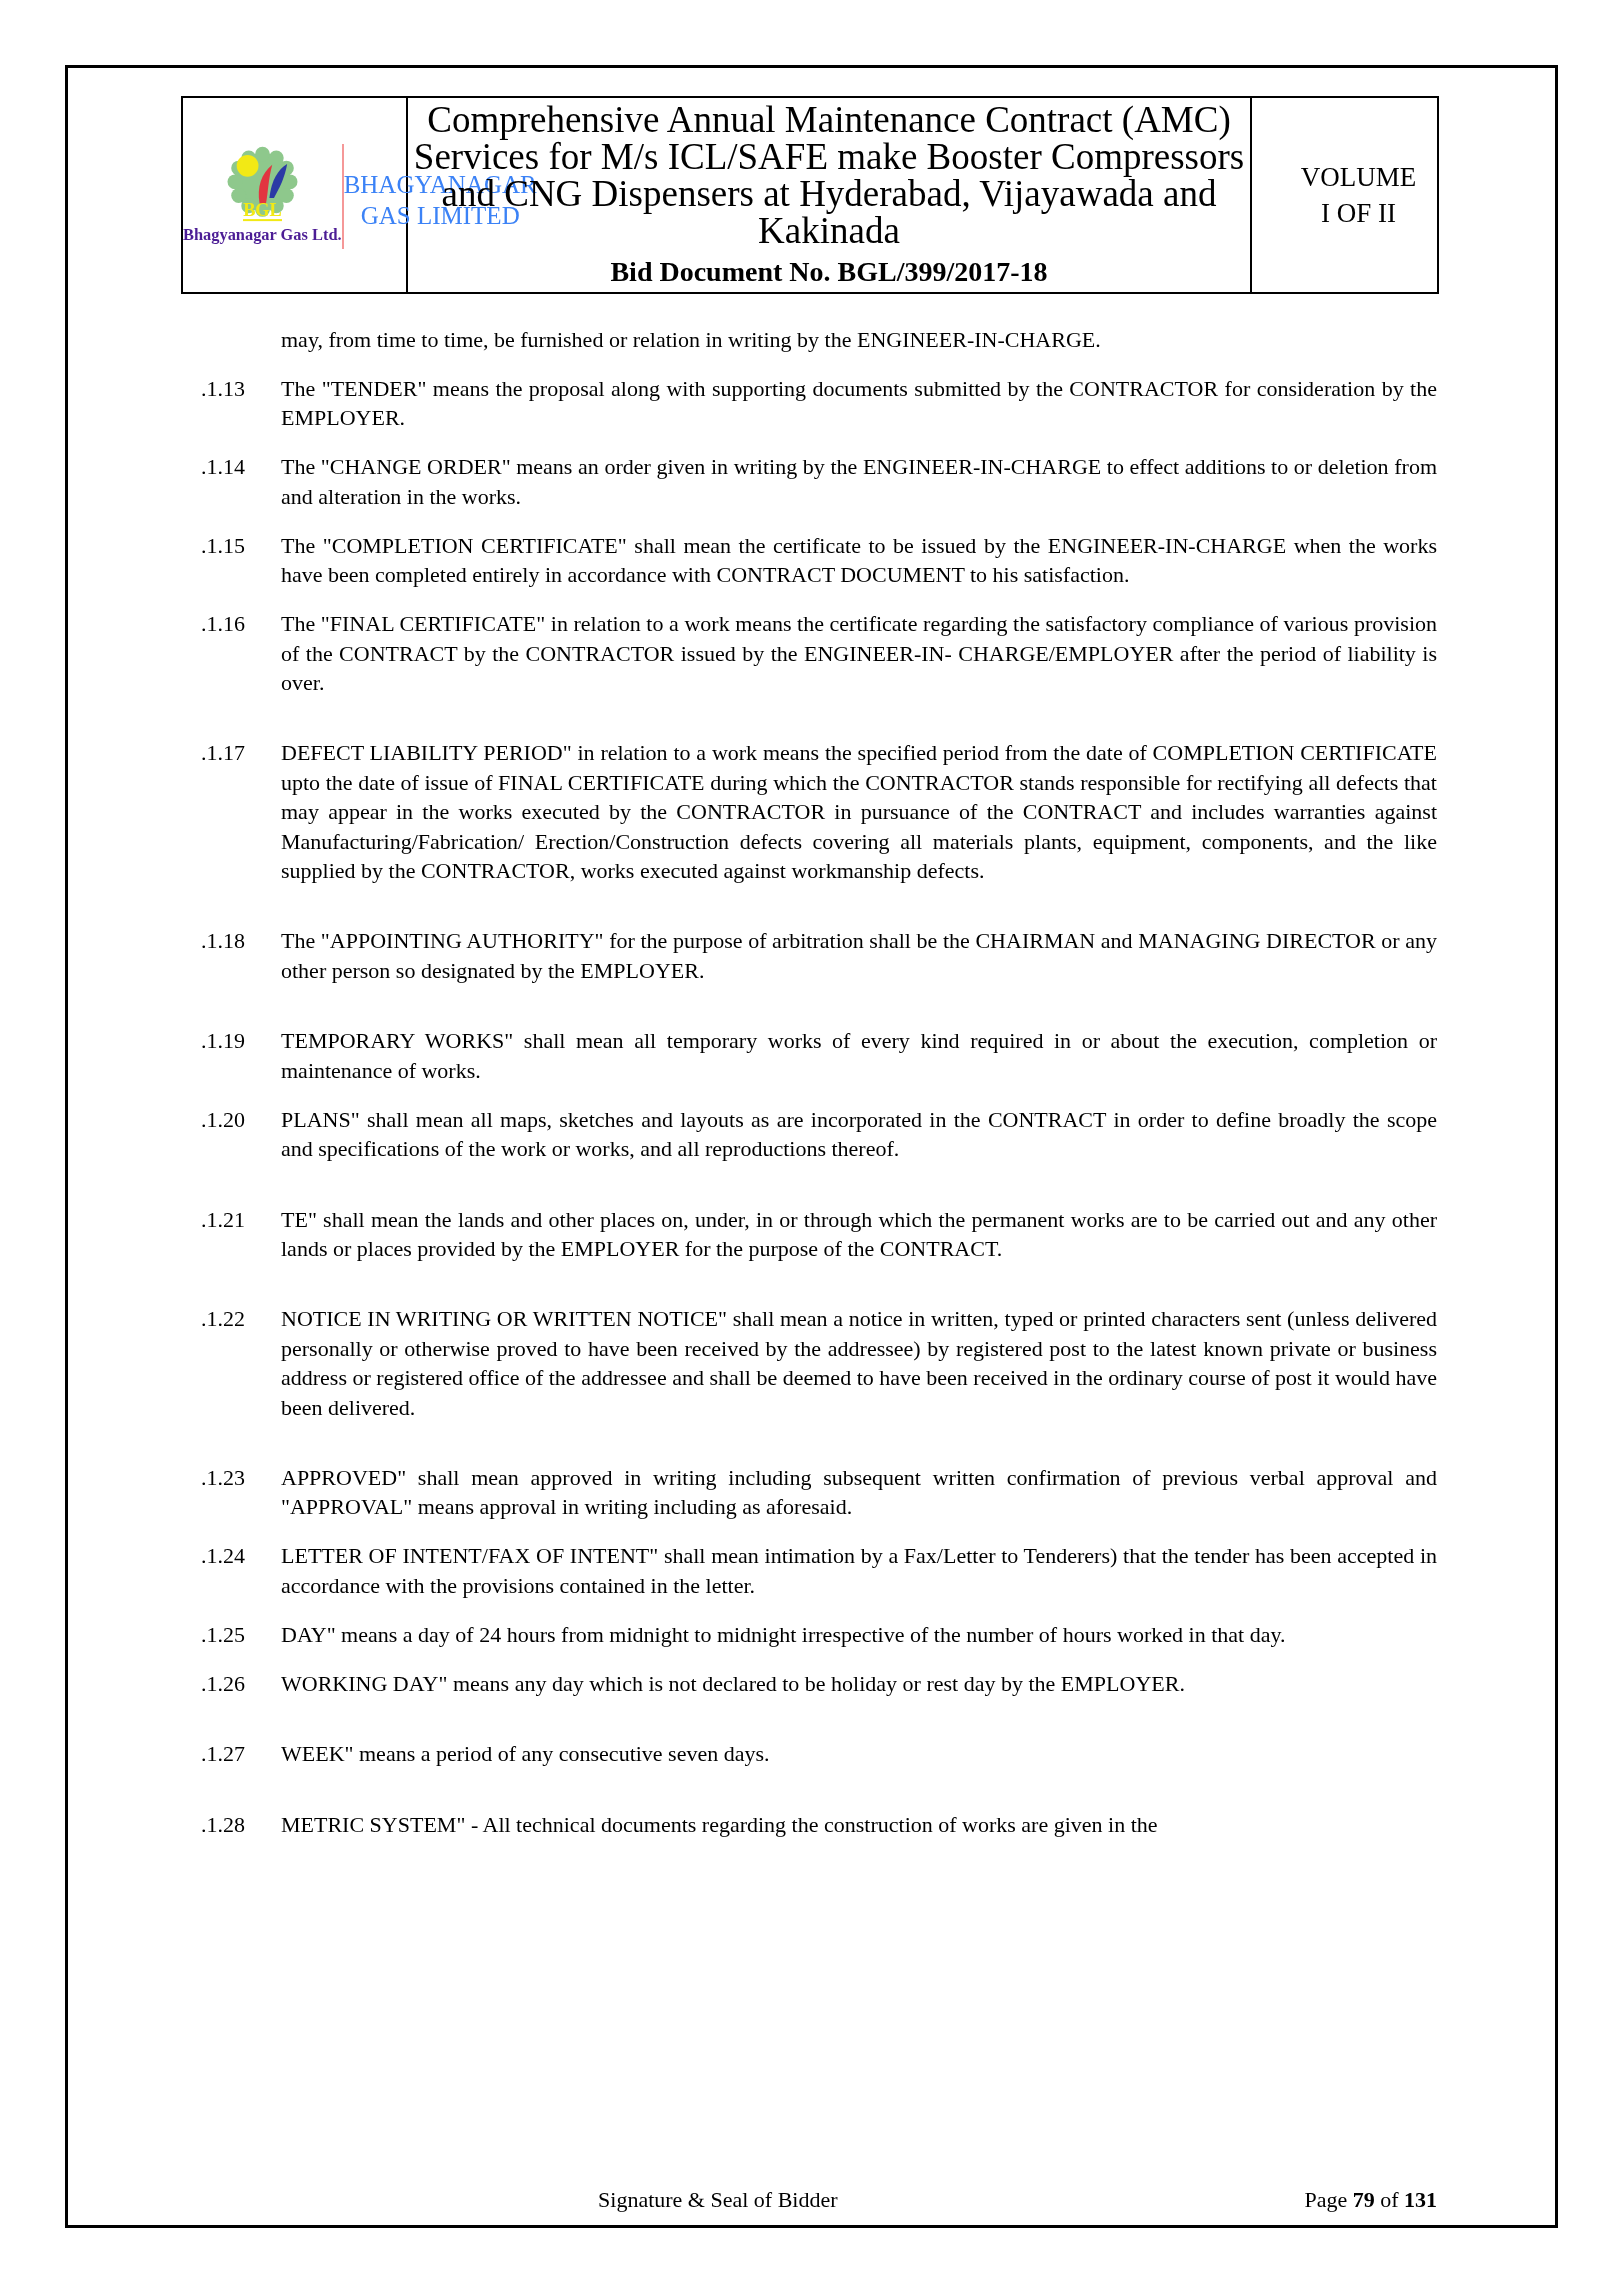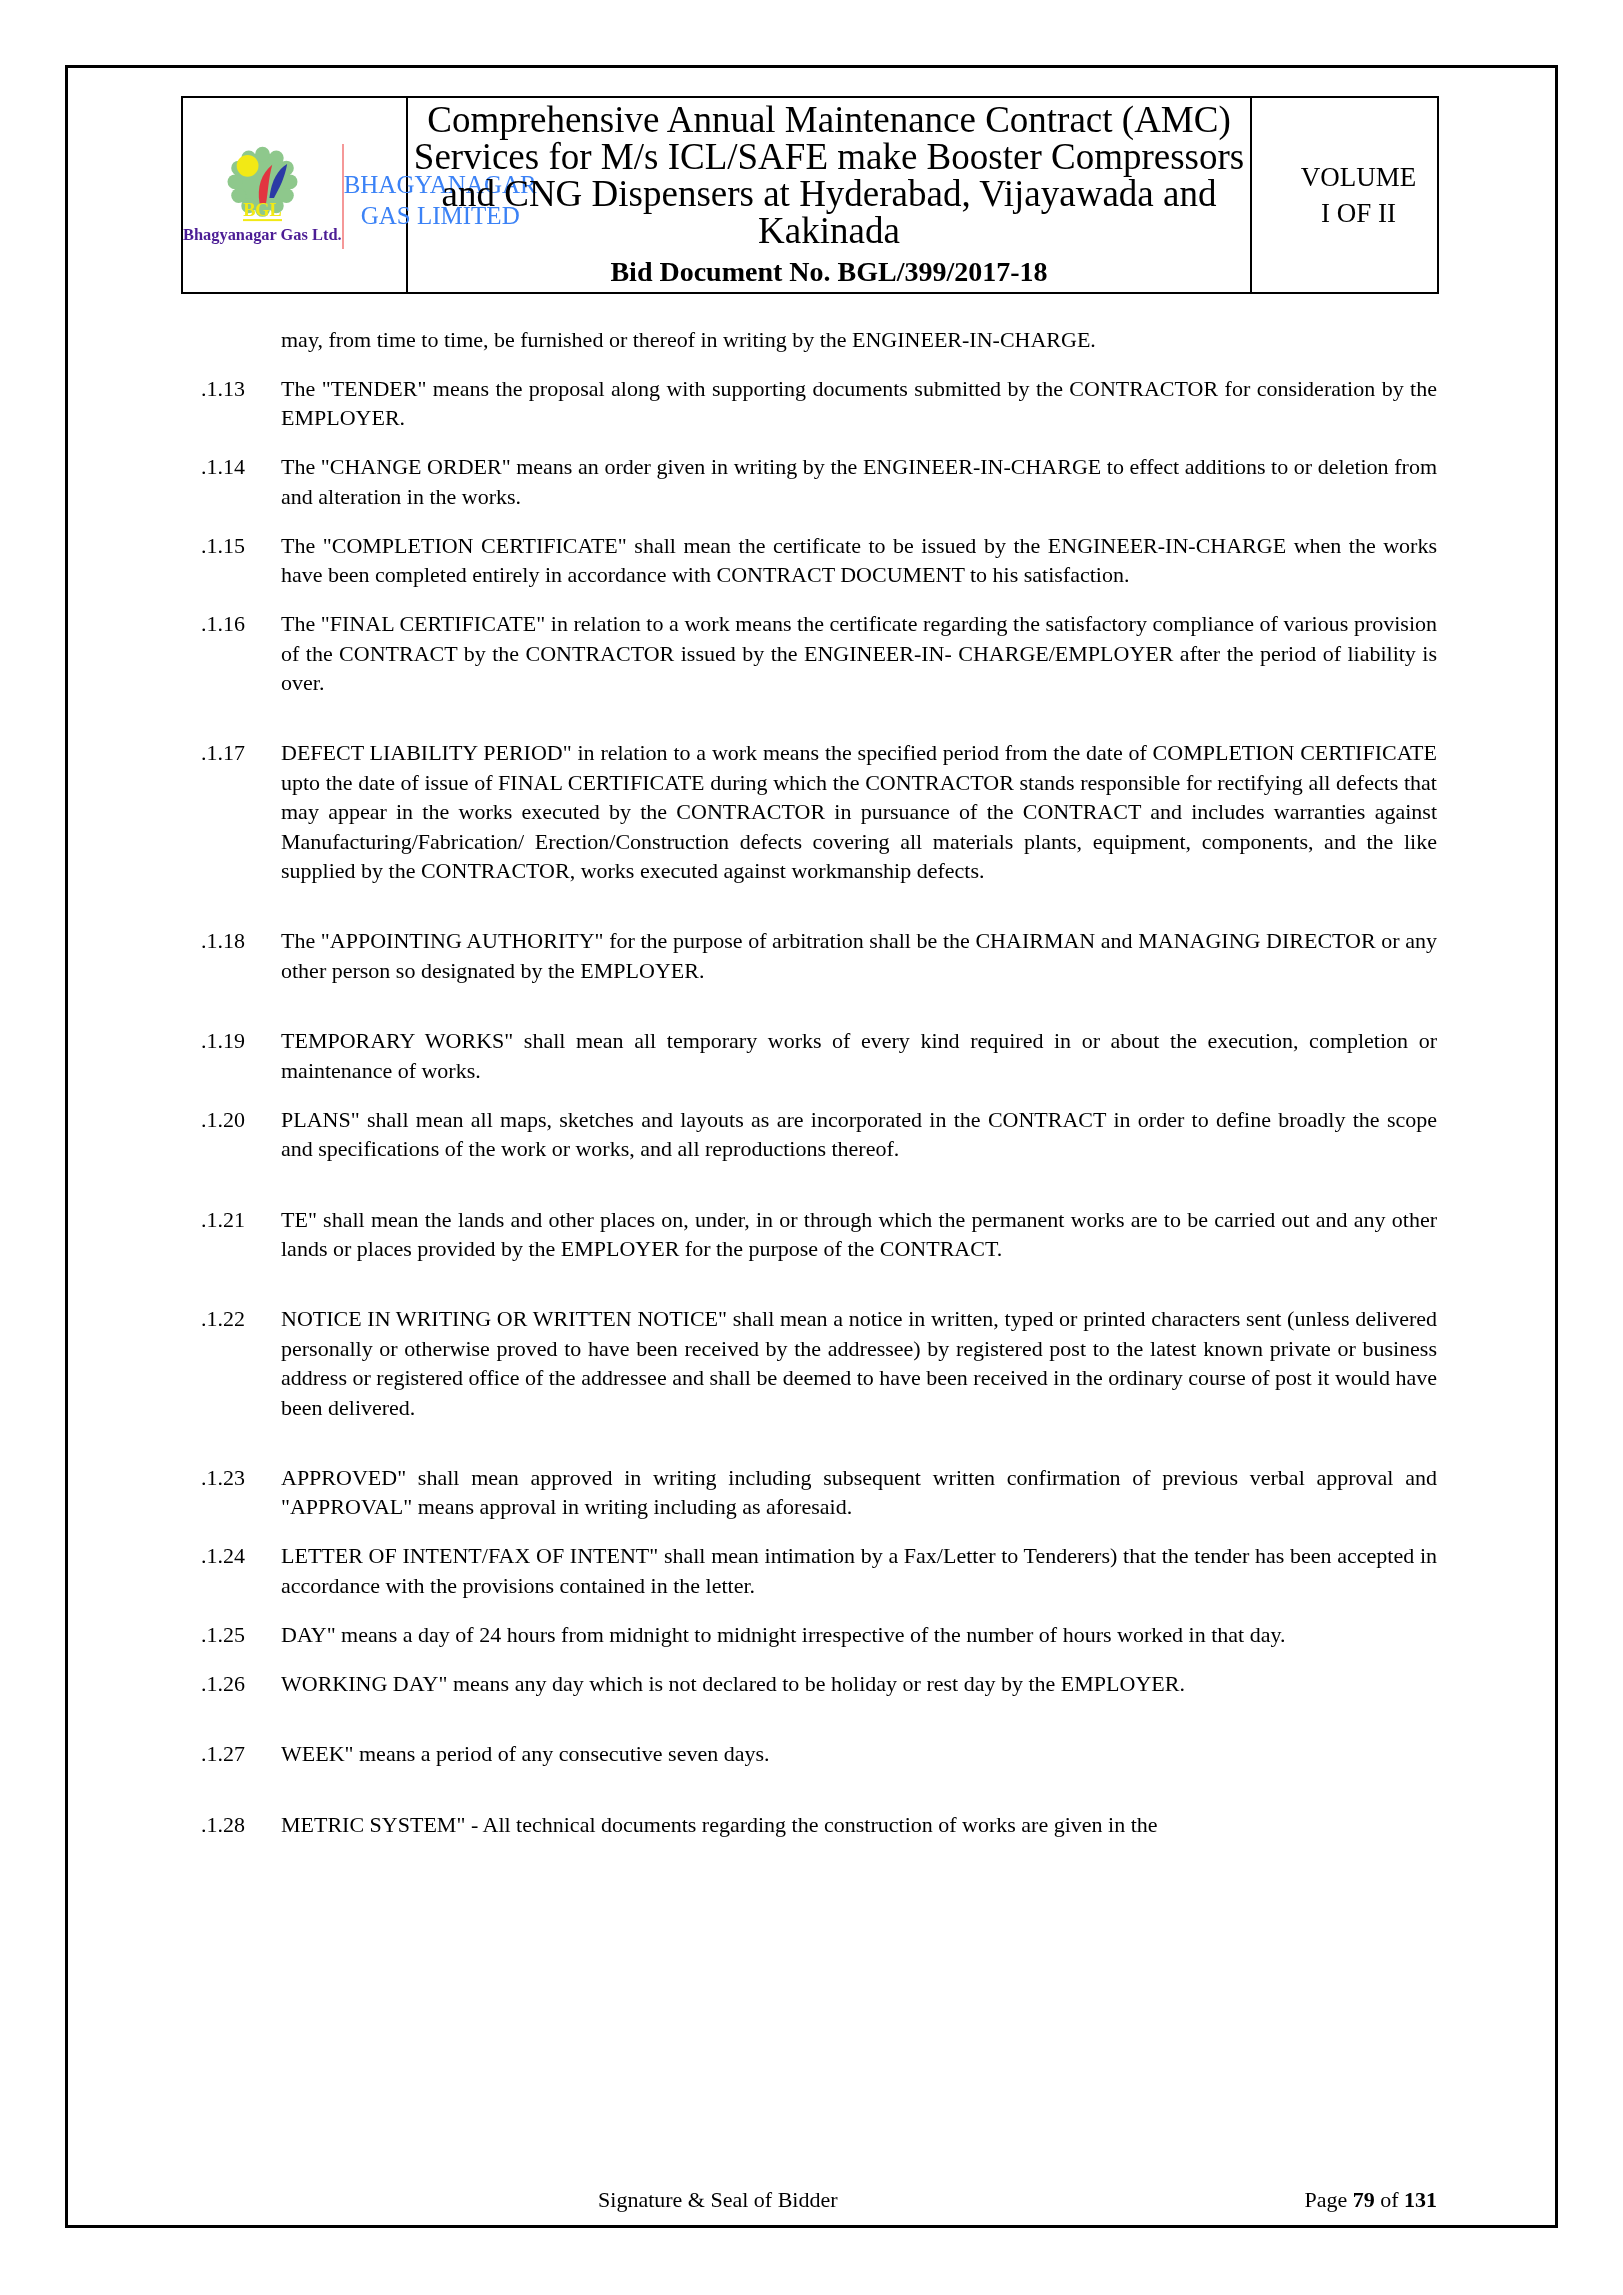--- a/index.html
+++ b/index.html
@@ -138,21 +138,21 @@
         <div class="bid-line">Bid Document No. BGL/399/2017-18</div>
       </div>
 
       <div class="cell cell-volume">
         <div>VOLUME</div>
         <div>I OF II</div>
       </div>
     </div>
 
     <div class="body-area">
-      <div class="continuation">may, from time to time, be furnished or thereof in writing by the ENGINEER-IN-CHARGE.</div>
+      <div class="continuation">may, from time to time, be furnished or relation in writing by the ENGINEER-IN-CHARGE.</div>
       <div id="definitions-list">
           <div class="def-item">
             <div class="def-num">.1.13</div>
             <div class="def-text">The "TENDER" means the proposal along with supporting documents submitted by the CONTRACTOR for consideration by the EMPLOYER.</div>
           </div>
           <div class="def-item">
             <div class="def-num">.1.14</div>
             <div class="def-text">The "CHANGE ORDER" means an order given in writing by the ENGINEER-IN-CHARGE to effect additions to or deletion from and alteration in the works.</div>
           </div>
           <div class="def-item">

